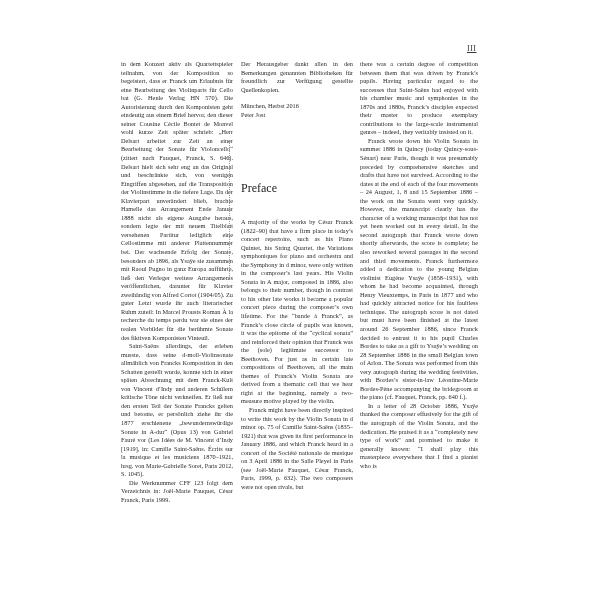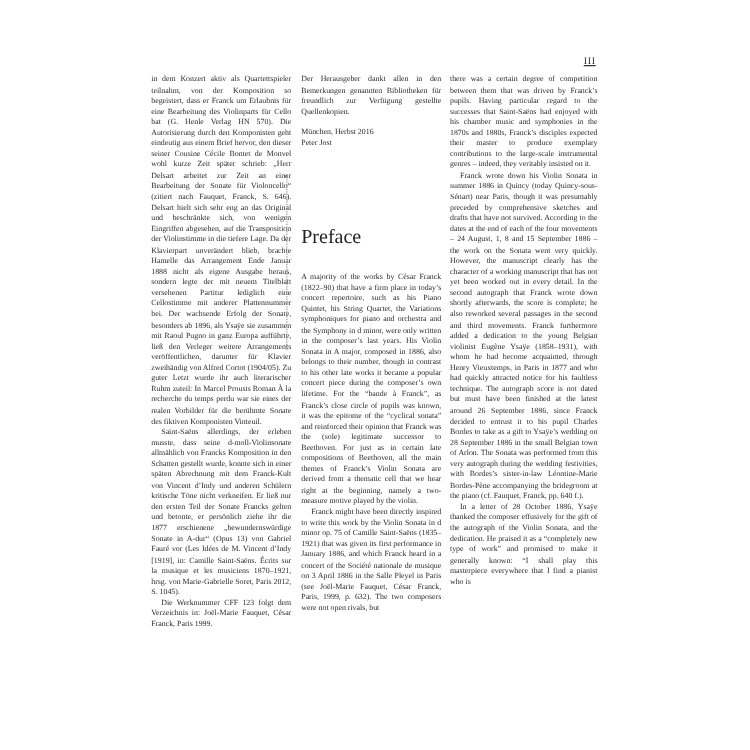--- a/index.html
+++ b/index.html
@@ -8,21 +8,21 @@
   .col { position:absolute; top:60px; width:112px; font-size:6.3px; line-height:8.55px; text-align:justify; hyphens:auto; }
   .col p { margin:0; }
   .col p + p { text-indent:8px; }
   .col1 { left:121px; }
   .col2 { left:241px; }
   .col3 { left:360px; width:118px; }
   .col2 .ack { margin:0; }
   .col2 .sig { margin-top:8px; }
   .col2 .sig p { text-indent:0; }
   .rule { position:absolute; left:229px; top:140px; width:1px; height:140px; border-left:1px dotted #9a9a9a; }
-  .heading { position:absolute; left:241px; top:181px; font-size:16px; color:#222; }
+  .heading { position:absolute; left:241px; top:181px; font-size:12px; color:#222; }
   .preface-body { position:absolute; left:241px; top:218px; width:112px; font-size:6.3px; line-height:8.55px; text-align:justify; }
   .preface-body p { margin:0; }
   .preface-body p + p { text-indent:8px; }
 </style>
 </head>
 <body>
 
 <div class="page-number">III</div>
 
 <div class="col col1">

